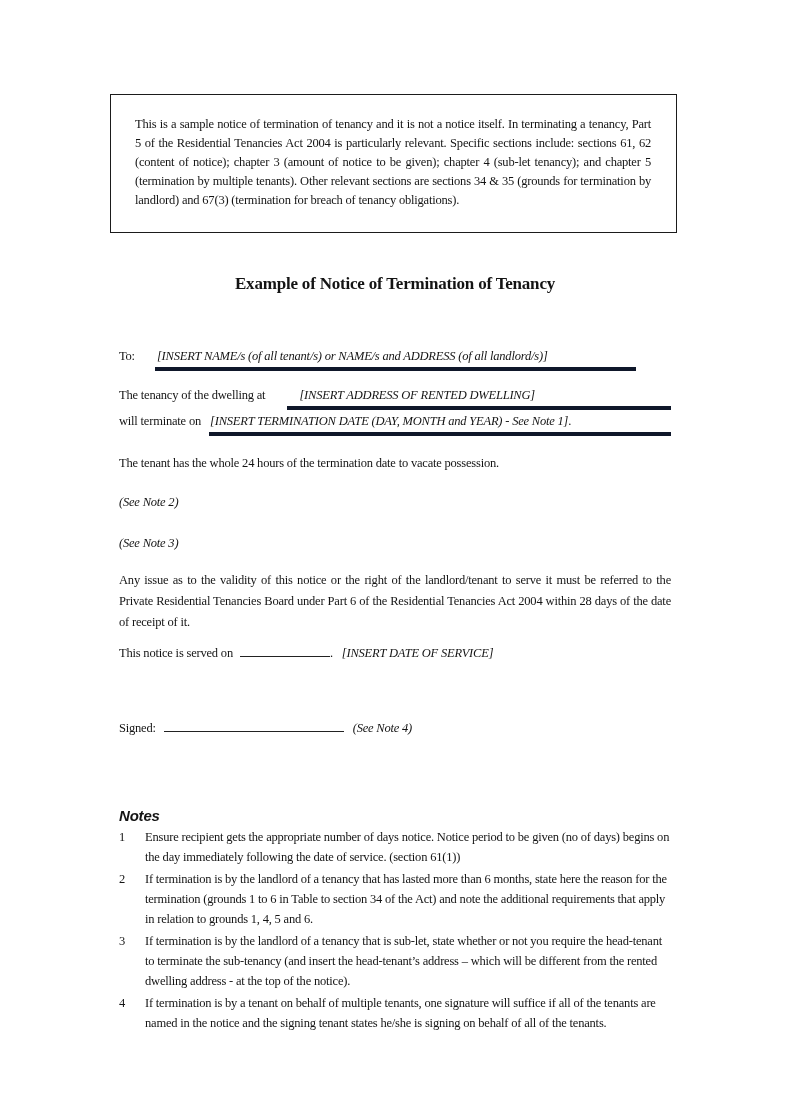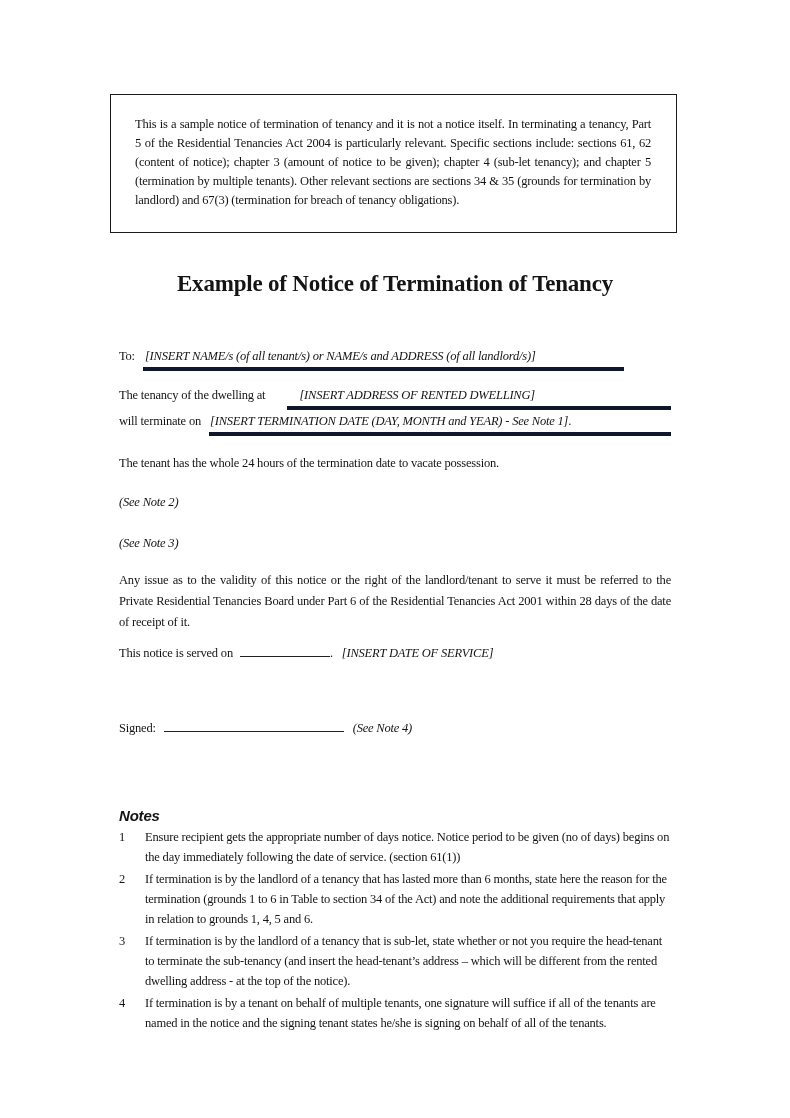--- a/index.html
+++ b/index.html
@@ -30,33 +30,33 @@
   }
   .intro-box p {
     margin: 16px;
     text-align: justify;
     line-height: 19px;
   }
   
   .title {
     margin: 40px 0 0 0;
     text-align: center;
-    font-size: 23px;
+    font-size: 17px;
     font-weight: bold;
     line-height: 22px;
     letter-spacing: -0.2px;
   }
   
   .fline { line-height: 16px; }
   .ph { font-style: italic; }
   .fill-heavy {
     border-bottom: 4px solid #0f172a;
     padding-bottom: 3px;
   }
-  .to-line { margin-top: 53px; display: flex; align-items: baseline; }
+  .to-line { margin-top: 53px; display: flex; align-items: baseline; gap: 12px; }
   .to-fill {
     display: inline-block;
     margin-left: 8px;
     width: 479px;
     padding-left: 2px;
   }
   .dwelling-line { margin-top: 16px; display: flex; align-items: baseline; }
   .dwelling-fill {
     flex: 1;
     margin-left: 22px;
@@ -131,21 +131,21 @@
     <span>will terminate on</span>
     <span class="fill-heavy terminate-fill"><span class="ph">[INSERT TERMINATION DATE (DAY, MONTH and YEAR) - See Note 1]</span><span>.</span></span>
   </div>
 
   <div class="fline vacate-line">The tenant has the whole 24 hours of the termination date to vacate possession.</div>
 
   <div class="fline see-note-2">(See Note 2)</div>
 
   <div class="fline see-note-3">(See Note 3)</div>
 
-  <p class="validity-para">Any issue as to the validity of this notice or the right of the landlord/tenant to serve it must be referred to the Private Residential Tenancies Board under Part 6 of the Residential Tenancies Act 2001 within 28 days of the date of receipt of it.</p>
+  <p class="validity-para">Any issue as to the validity of this notice or the right of the landlord/tenant to serve it must be referred to the Private Residential Tenancies Board under Part 6 of the Residential Tenancies Act 2004 within 28 days of the date of receipt of it.</p>
 
   <div class="fline served-line">
     <span>This notice is served on</span>
     <span class="blank served-blank"></span><span class="sep">.</span>
     <span class="ph served-ph">[INSERT DATE OF SERVICE]</span>
   </div>
 
   <div class="fline signed-line">
     <span>Signed:</span>
     <span class="blank signed-blank"></span>

